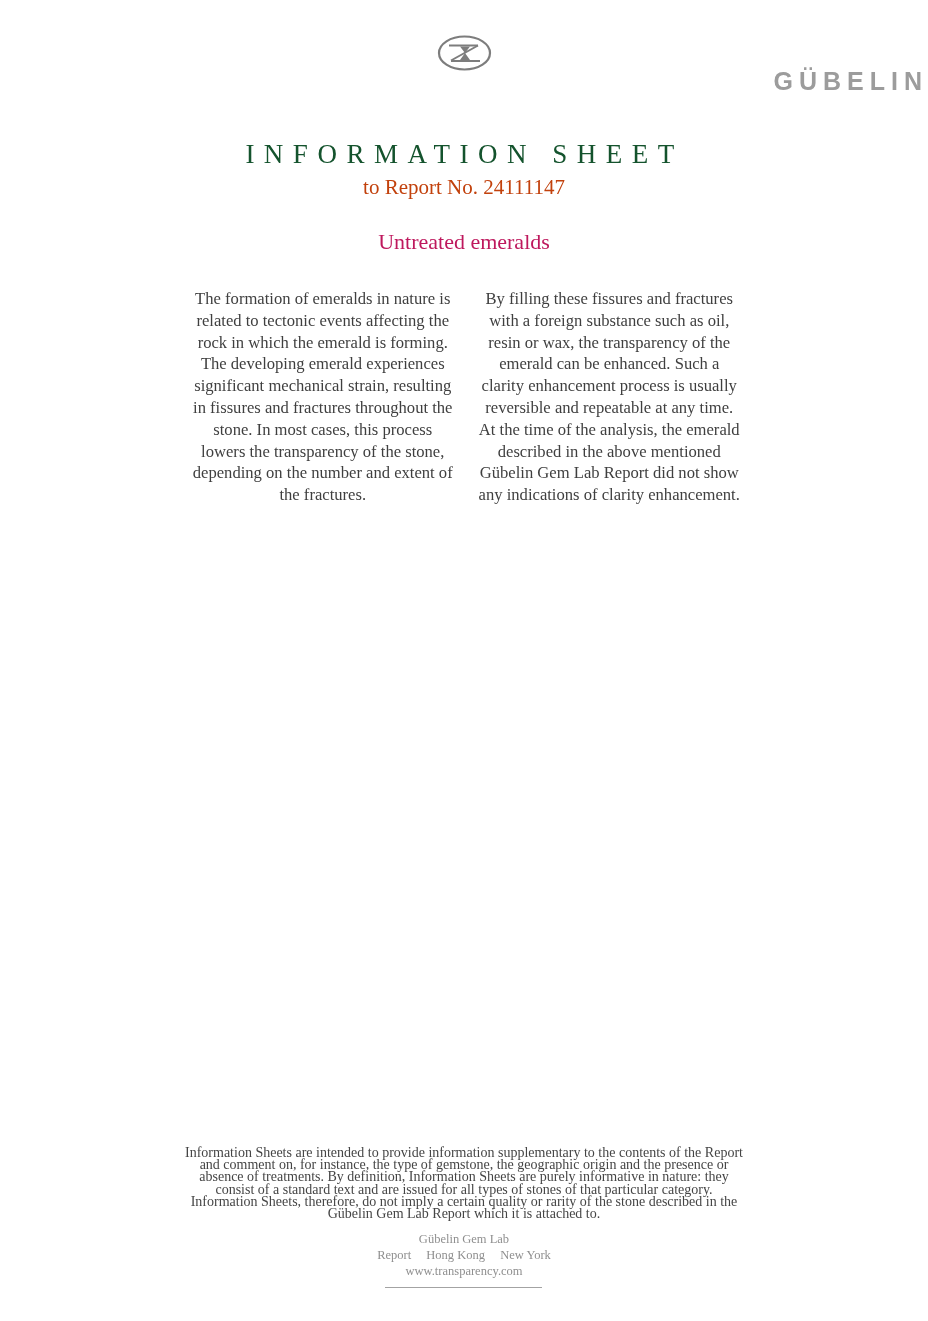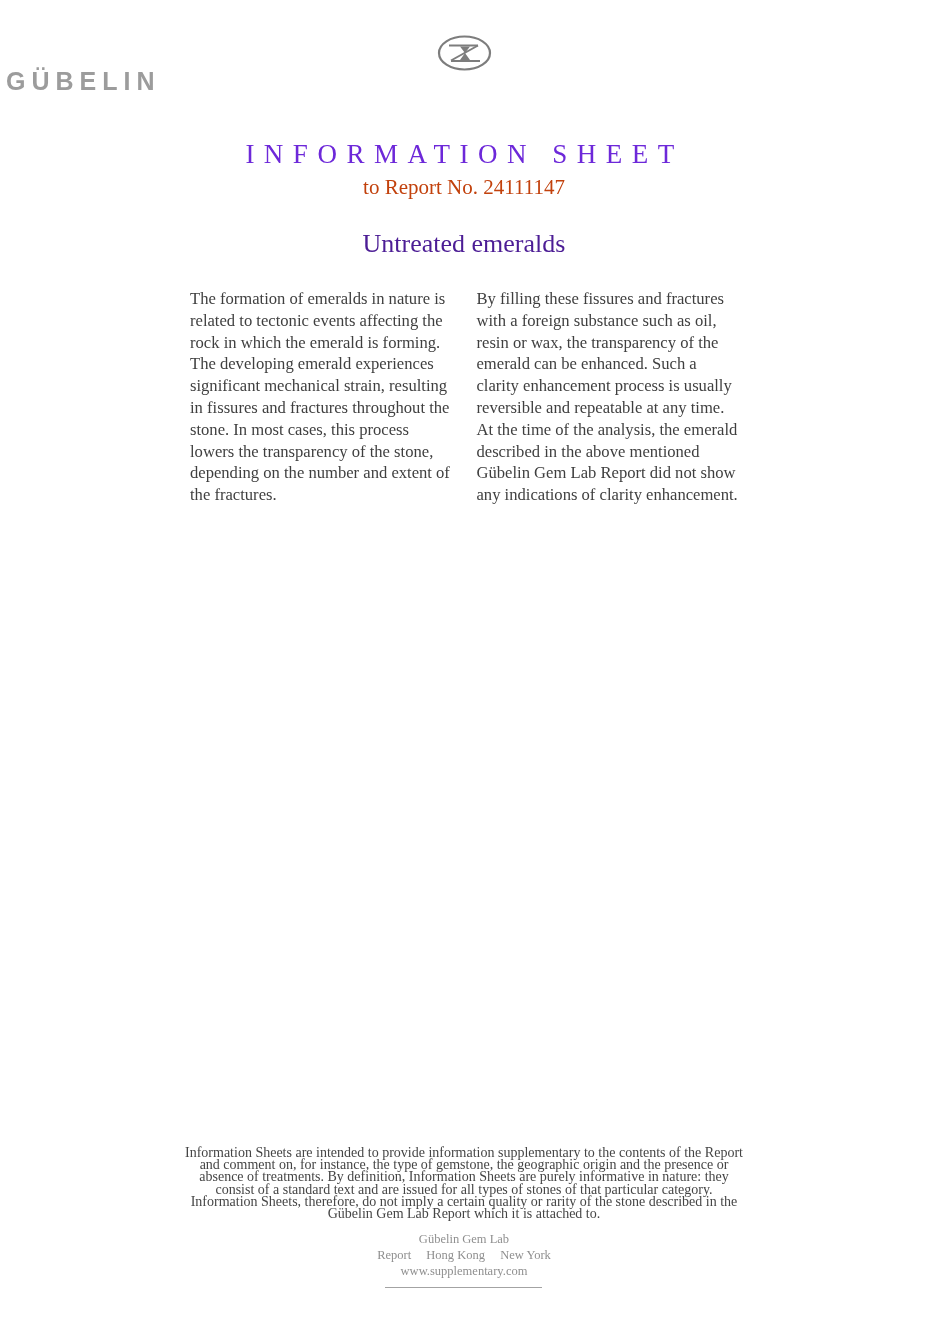--- a/index.html
+++ b/index.html
@@ -17,21 +17,21 @@
     color: #3d3d3d;
     overflow: hidden;
   }
 
   
   .logo-block {
     position: absolute;
     top: 34px;
     left: 0;
     width: 100%;
-    text-align: left;
+    text-align: right;
   }
   .emblem {
     display: block;
     margin: 0 auto;
   }
   .brand {
     display: block;
     margin-top: -5px;
     font-family: "Liberation Sans", sans-serif;
     font-weight: 700;
@@ -45,56 +45,56 @@
   .title {
     position: absolute;
     top: 139px;
     left: 0;
     width: 100%;
     text-align: center;
     font-size: 27px;
     letter-spacing: 9.5px;
     padding-left: 1px;
     box-sizing: border-box;
-    color: #6d28d9;
+    color: #14532d;
   }
   .subtitle {
     position: absolute;
     top: 175px;
     left: 0;
     width: 100%;
     text-align: center;
     font-size: 21px;
     color: #c2410c;
   }
   .doc-heading {
     position: absolute;
     top: 229px;
     left: 0;
     width: 100%;
     text-align: center;
-    font-size: 26px;
-    color: #4c1d95;
+    font-size: 22px;
+    color: #be185d;
   }
 
   
   .columns {
     position: absolute;
     top: 288px;
     left: 190px;
     width: 552px;
     display: flex;
     gap: 21px;
   }
   .column {
     width: 266px;
     font-size: 16.6px;
     line-height: 21.8px;
     color: #3f3f3f;
-    text-align: left;
+    text-align: center;
   }
 
   
   .disclaimer {
     position: absolute;
     top: 1147px;
     left: 184px;
     width: 560px;
     text-align: center;
     font-size: 14px;
@@ -153,18 +153,18 @@
 
   <div class="disclaimer">Information Sheets are intended to provide information supplementary to the contents of the Report and comment on, for instance, the type of gemstone, the geographic origin and the presence or absence of treatments. By definition, Information Sheets are purely informative in nature: they consist of a standard text and are issued for all types of stones of that particular category. Information Sheets, therefore, do not imply a certain quality or rarity of the stone described in the Gübelin Gem Lab Report which it is attached to.</div>
 
   <div class="footer">
     <div>Gübelin Gem Lab</div>
     <div>
       <span class="loc">Report</span>
       <span class="loc">Hong Kong</span>
       <span class="loc">New York</span>
     </div>
-    <div>www.supplementary.com</div>
+    <div>www.transparency.com</div>
   </div>
 
   <div class="footer-rule"></div>
 
 </div>
 
 </body></html>

